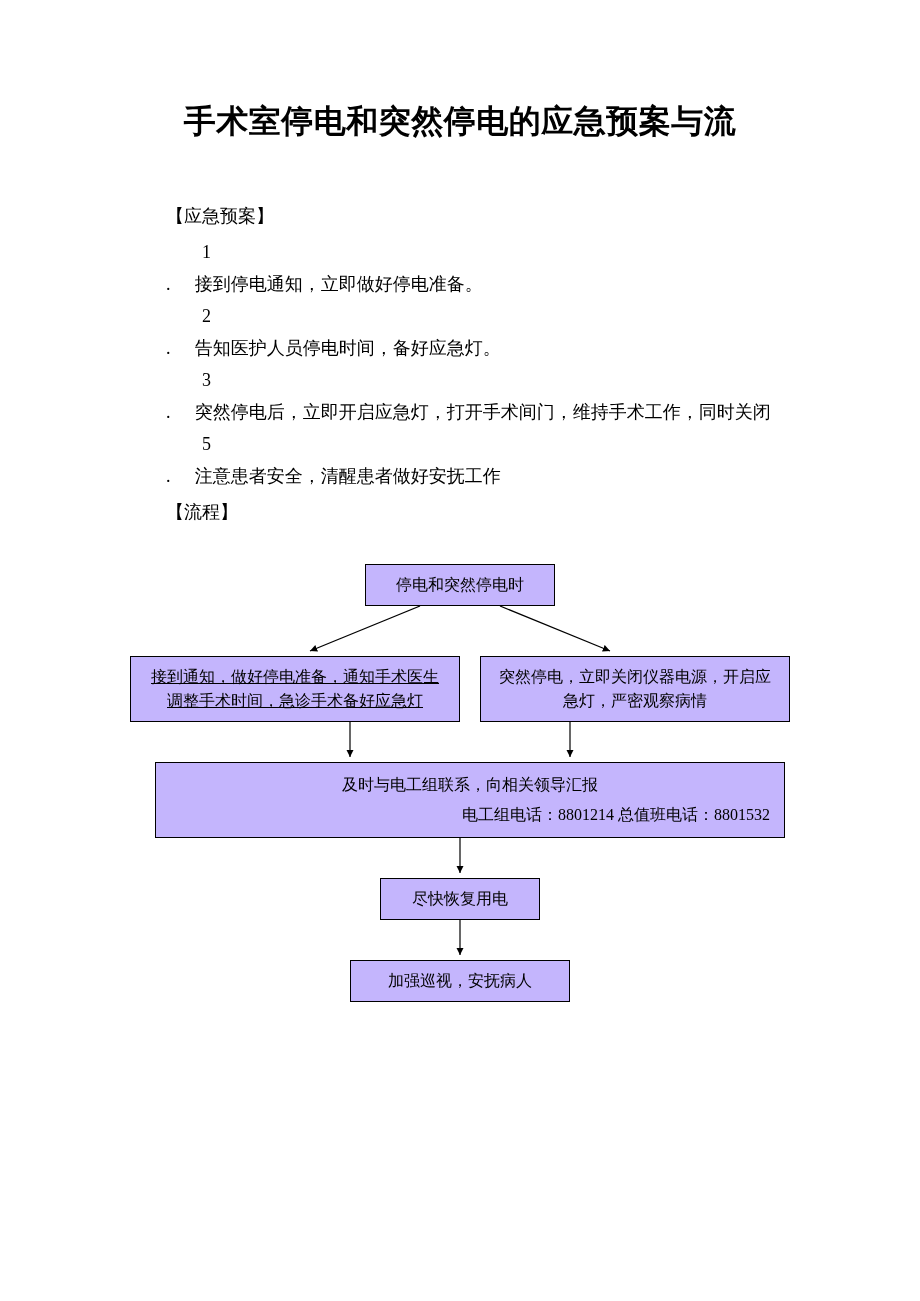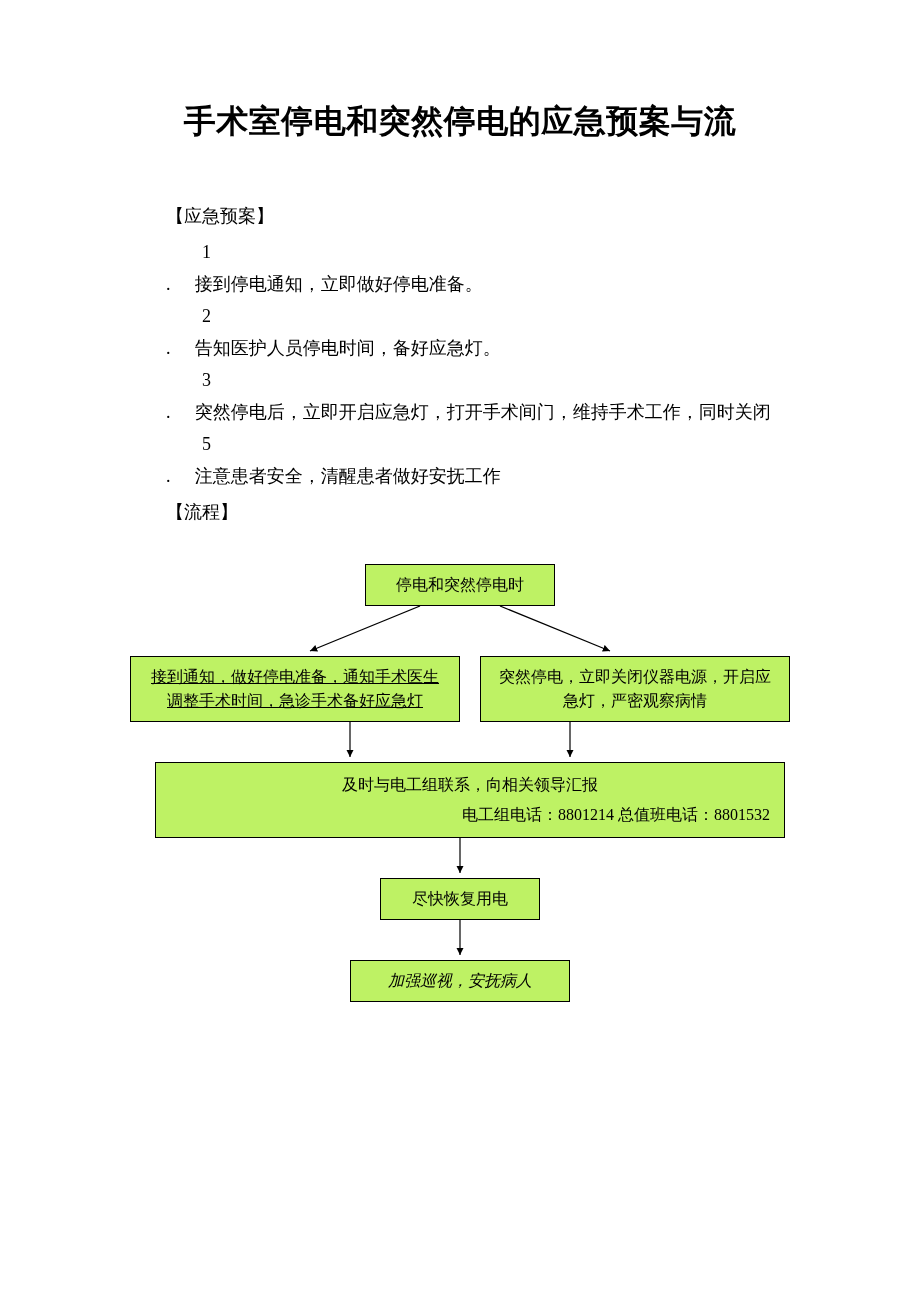--- a/index.html
+++ b/index.html
@@ -43,21 +43,21 @@
       text-indent: 0;
     }
     .flowchart {
       margin-top: 40px;
       display: flex;
       flex-direction: column;
       align-items: center;
     }
     .box {
       border: 1px solid #000;
-      background: #bef264;
+      background: #c4b5fd;
       font-size: 16px;
       text-align: center;
       padding: 8px 14px;
       line-height: 24px;
     }
     .box-top {
       width: 160px;
     }
     .row-split {
       display: flex;
@@ -79,21 +79,20 @@
     }
     .box-contact .l2 {
       margin-top: 6px;
       text-align: right;
     }
     .box-small {
       width: 130px;
     }
     .box-final {
       width: 190px;
-      font-style: italic;
     }
     svg { display: block; }
   </style>
 </head>
 <body>
 
 <div class="page">
   <h1>手术室停电和突然停电的应急预案与流</h1>
 
   <p class="section-label">【应急预案】</p>

